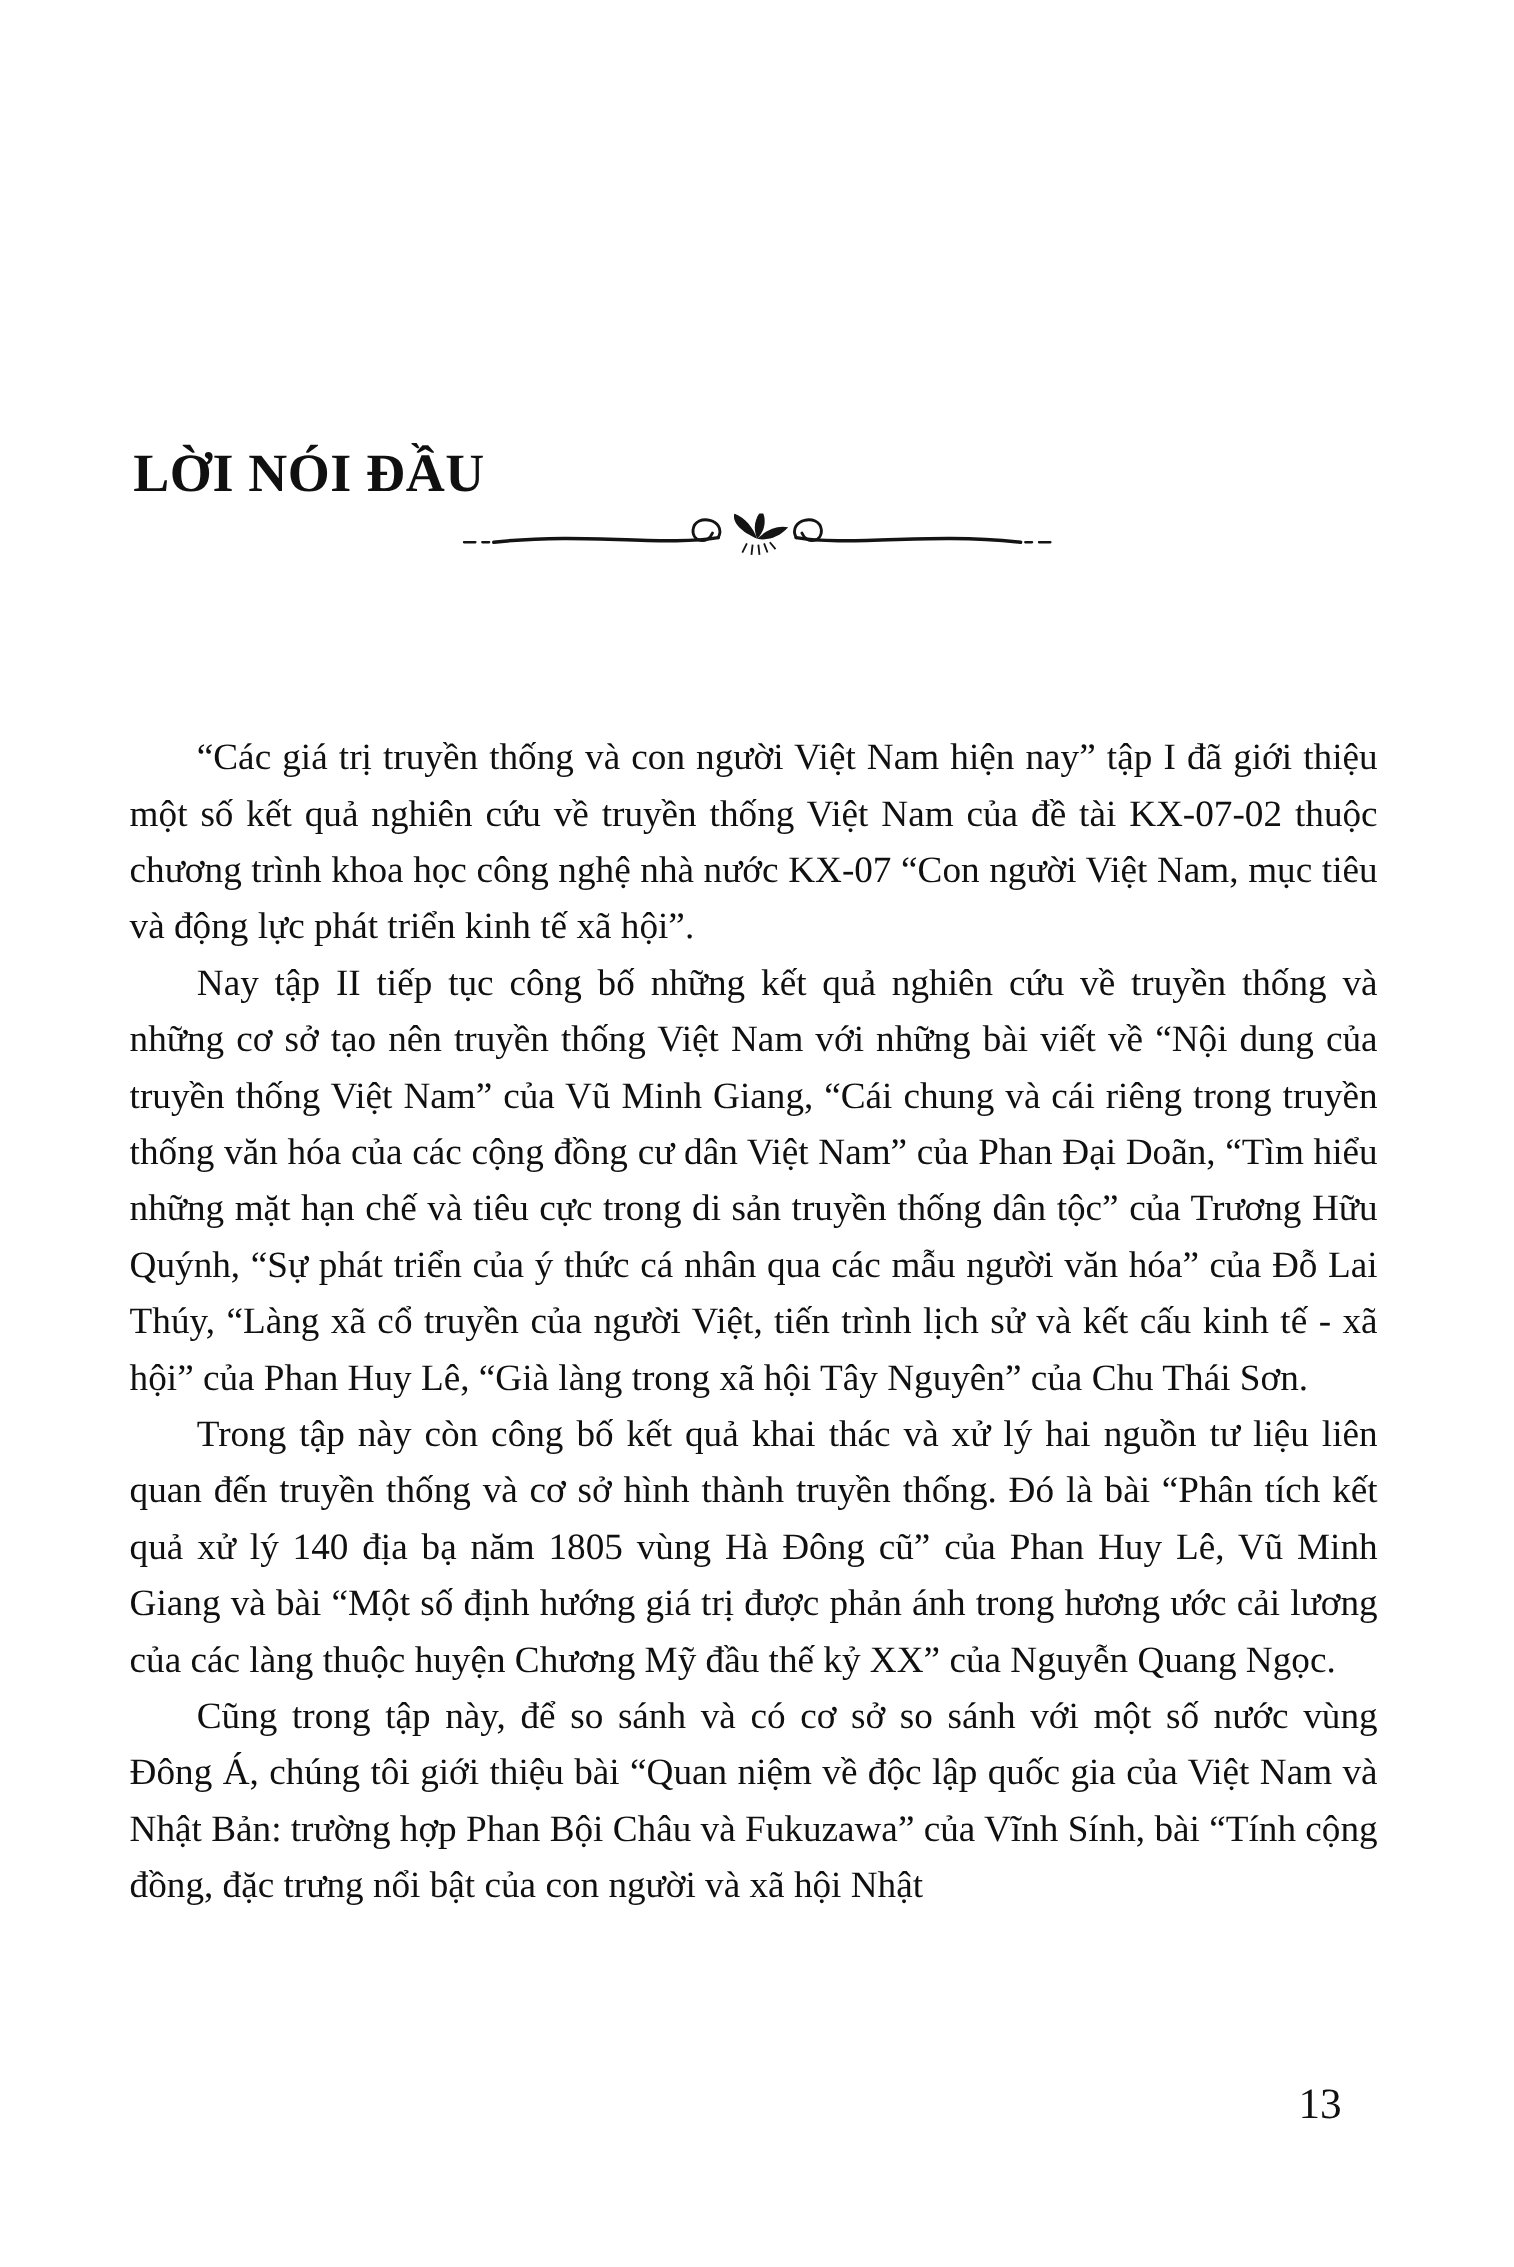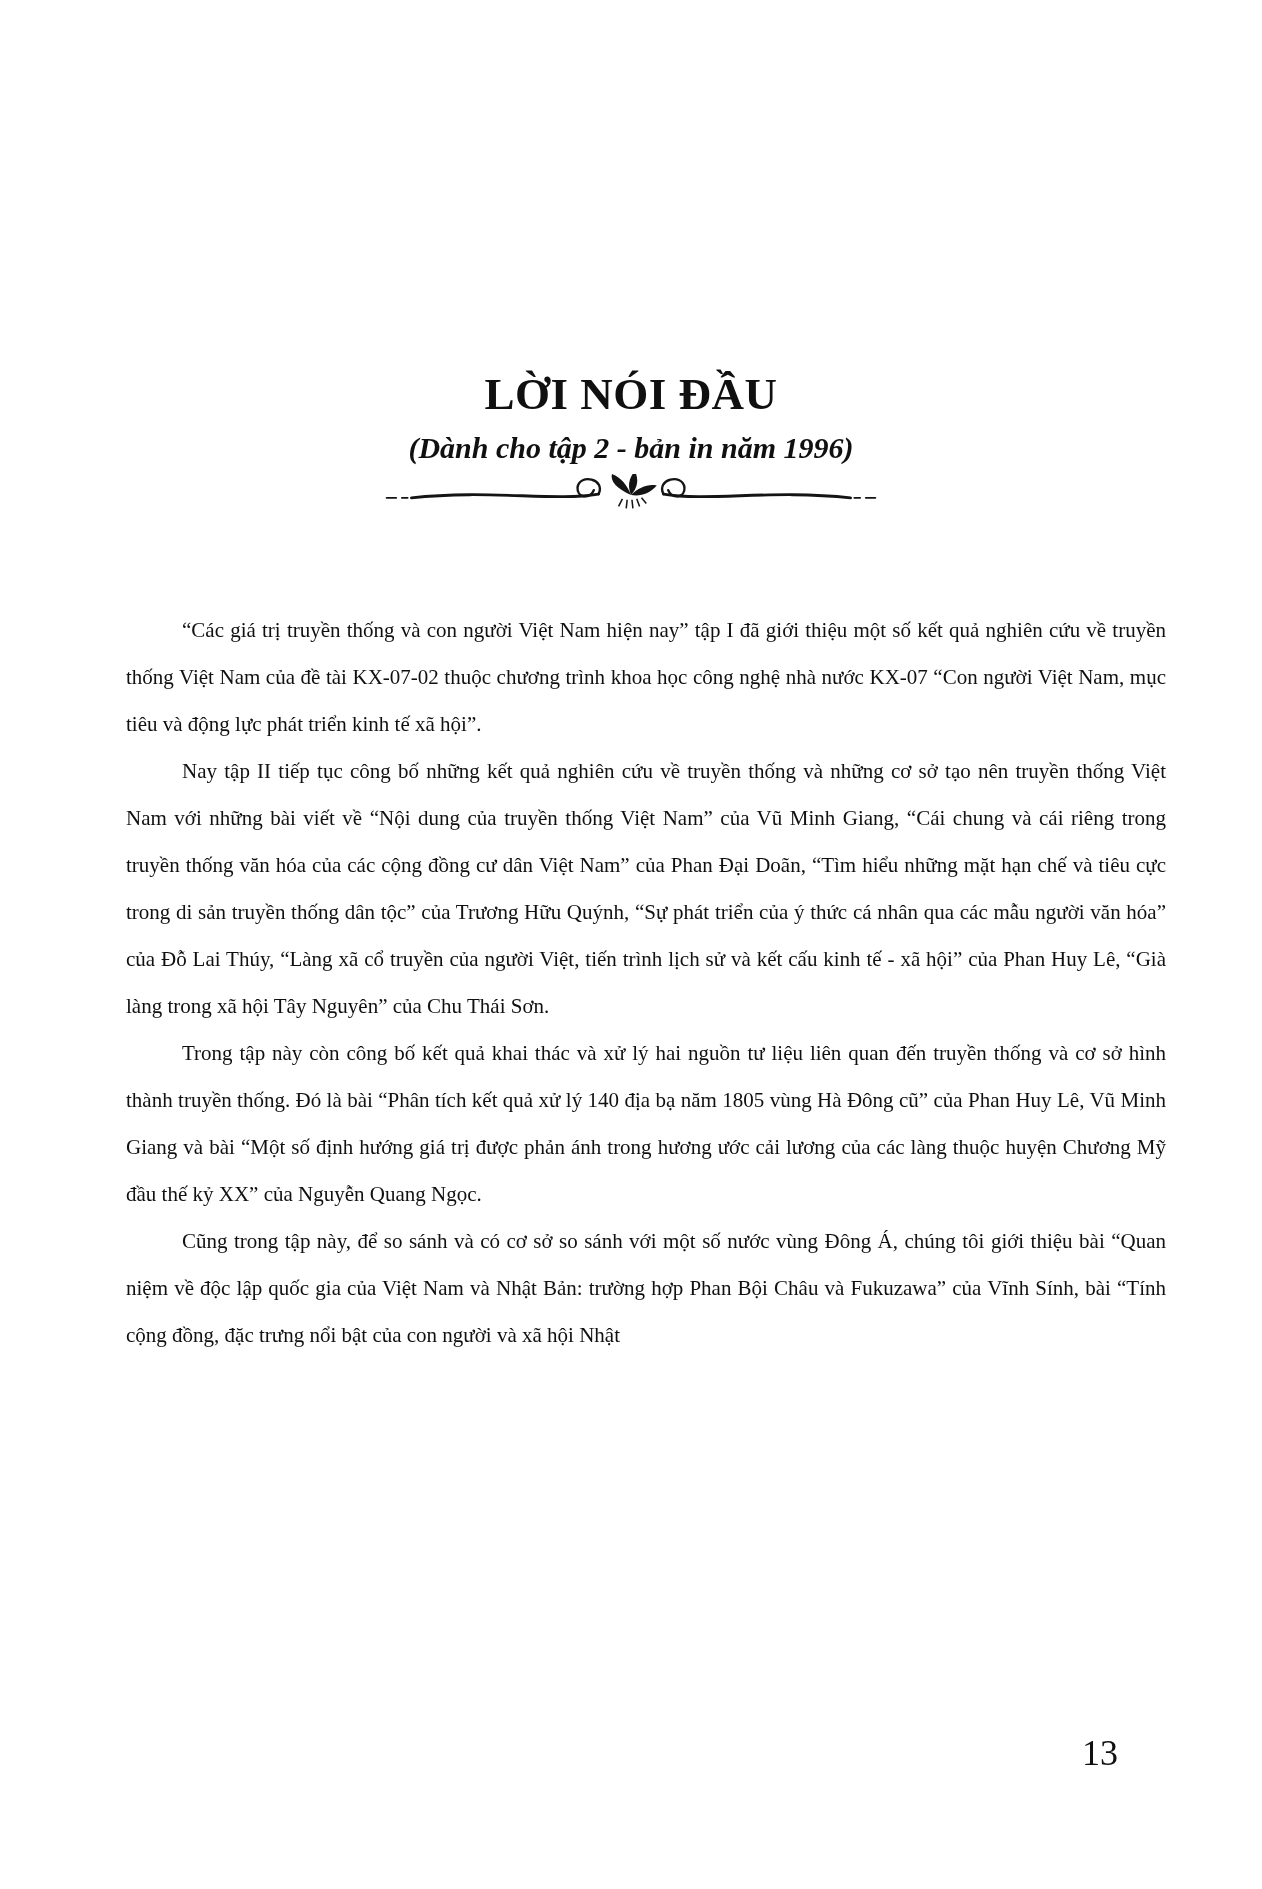--- a/index.html
+++ b/index.html
@@ -18,21 +18,21 @@
     width: 1262px;
     height: 1889px;
     background: #ffffff;
     overflow: hidden;
   }
   .header {
     position: absolute;
     top: 368px;
     left: 111px;
     width: 1040px;
-    text-align: center;
+    text-align: left;
   }
   .title {
     margin: 0;
     font-size: 45px;
     line-height: 52px;
     font-weight: 700;
     letter-spacing: 0.5px;
   }
   .subtitle {
     margin: 10px 0 0 0;
@@ -42,23 +42,23 @@
     font-style: italic;
   }
   .ornament {
     margin: 8px auto 0 auto;
     width: 500px;
     height: 42px;
   }
   .bodytext {
     position: absolute;
     top: 607px;
-    left: 126px;
+    left: 108px;
     width: 1040px;
-    font-size: 21px;
+    font-size: 31px;
     line-height: 47px;
     text-align: justify;
   }
   .bodytext p {
     margin: 0;
     text-indent: 56px;
   }
   .page-number {
     position: absolute;
     left: 1082px;
@@ -67,21 +67,20 @@
     line-height: 34px;
   }
 </style>
 </head>
 <body>
 
 <div class="page">
 
   <div class="header">
     <h1 class="title">LỜI NÓI ĐẦU</h1>
-    <h2 class="subtitle">(Dành cho tập 2 - bản in năm 1996)</h2>
     <div class="ornament">
       <svg viewBox="0 0 520 44" width="500" height="42">
         <g stroke="#141414" fill="none" stroke-linecap="round">
           <path d="M4 25 h10 M20 25 h6" stroke-width="2"></path>
           <path d="M30 25 C110 16 180 29 226 21" stroke-width="3"></path>
           <path d="M226 21 c 8 -16 -20 -22 -22 -7 c -1 11 13 13 17 3" stroke-width="2.5"></path>
           <path d="M516 25 h-10 M500 25 h-6" stroke-width="2"></path>
           <path d="M490 25 C410 16 340 29 294 21" stroke-width="3"></path>
           <path d="M294 21 c -8 -16 20 -22 22 -7 c 1 11 -13 13 -17 3" stroke-width="2.5"></path>
         </g>

